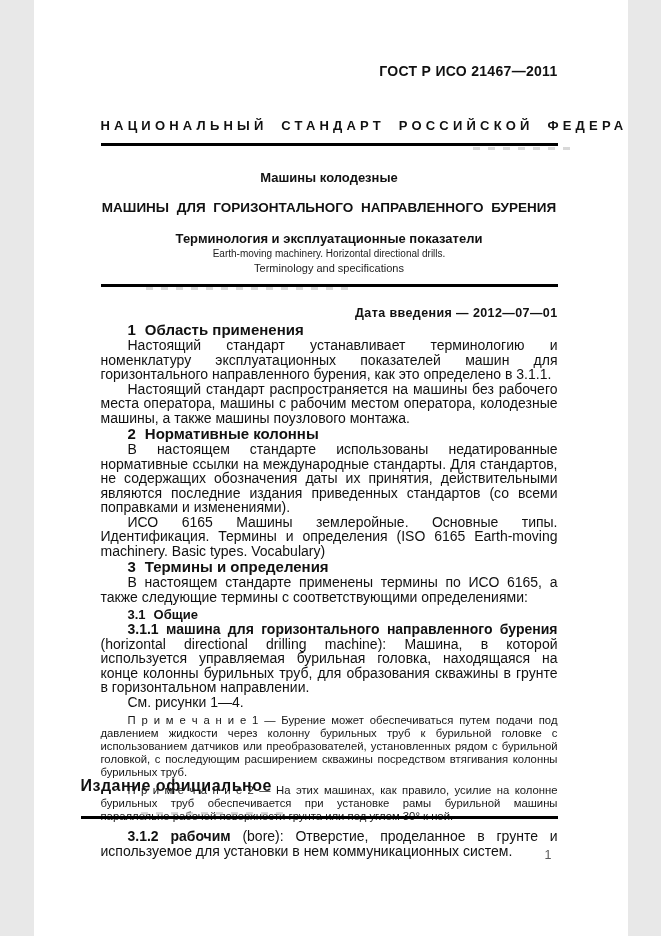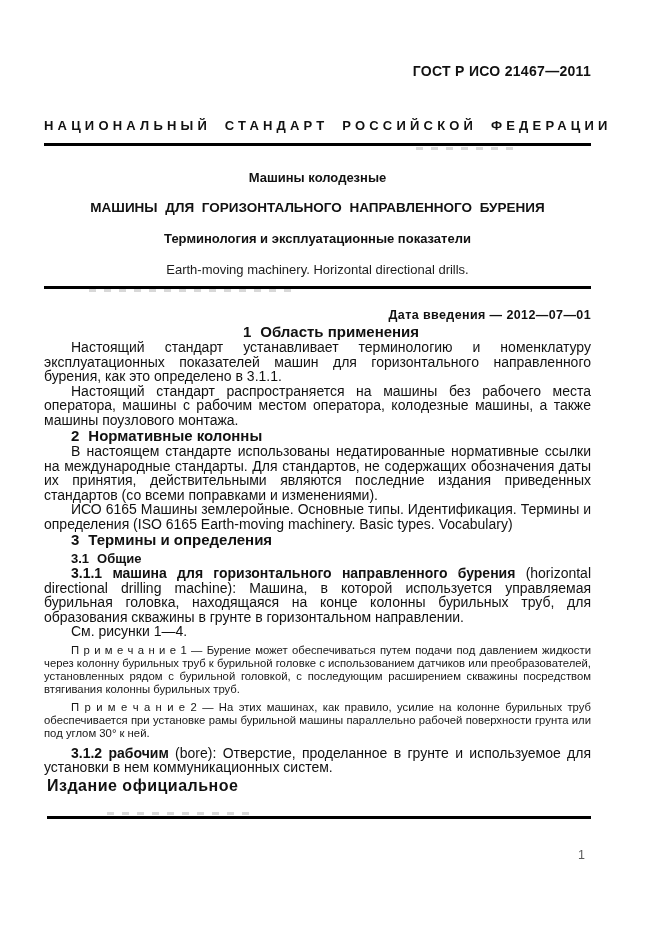--- a/index.html
+++ b/index.html
@@ -1,24 +1,24 @@
 <!DOCTYPE html>
 <html lang="ru"><head>
 <meta charset="utf-8">
 <style>
   html,body{margin:0;padding:0;background:#e8e8e8;}
   .page{
     position:relative;
-    width:661px;height:936px;
+    width:594px;height:936px;
     margin:0 auto;
     background:#ffffff;
     color:#111;
     font-family:"Liberation Sans","DejaVu Sans",sans-serif;
     box-sizing:border-box;
-    padding:63px 70px 0 44px;
+    padding:63px 70px 0 67px;
     overflow:hidden;
   }
   .doc-code{
     text-align:right;
     font-weight:bold;
     font-size:14px;
     line-height:17px;
     letter-spacing:.3px;
   }
   .nat-std{
@@ -39,38 +39,38 @@
     height:3px;
     background:repeating-linear-gradient(90deg,#b9b9b9 0 7px,transparent 7px 15px);
     opacity:.55;
   }
   .artifact-1{width:105px;margin-left:372px;margin-top:1px;}
   .artifact-2{width:205px;margin-left:45px;margin-top:0px;}
   .titles{text-align:center;}
   .title-group{margin-top:20px;font-weight:bold;font-size:13px;line-height:16px;}
   .title-main{margin-top:14px;font-weight:bold;font-size:13.5px;line-height:16px;word-spacing:4px;}
   .title-sub{margin-top:15px;font-weight:bold;font-size:13px;line-height:16px;}
-  .title-en{margin-top:16px;font-size:13px;line-height:14px;color:#1c1c1c;}
+  .title-en{font-size:10px;line-height:14px;color:#1c1c1c;}
   .title-en2{margin-top:0;font-size:11px;line-height:14px;color:#1c1c1c;}
   .date-line{
     margin-top:16px;
     text-align:right;
     font-weight:bold;
     font-size:12.5px;
     line-height:15px;
     letter-spacing:.4px;
   }
   h2.sec{
     font-size:15px;
     line-height:17px;
     font-weight:bold;
     margin:0;
     padding-left:27px;
   }
-  .sec-1{margin-top:26px;text-align:center;}
+  .sec-1{margin-top:26px;}
   .sec-2{margin-top:14px;}
   .sec-3{margin-top:12px;}
   .sec-num{margin-right:9px;}
   p.body{
     margin:0;
     font-size:14px;
     line-height:14.5px;
     text-align:justify;
     text-indent:27px;
   }
@@ -115,20 +115,21 @@
   <div class="nat-std">НАЦИОНАЛЬНЫЙ СТАНДАРТ РОССИЙСКОЙ ФЕДЕРАЦИИ</div>
 
   <div class="rule rule-1"></div>
   <div class="artifact artifact-1"></div>
 
   <div class="titles">
     <div class="title-group">Машины колодезные</div>
     <div class="title-main">МАШИНЫ ДЛЯ ГОРИЗОНТАЛЬНОГО НАПРАВЛЕННОГО БУРЕНИЯ</div>
     <div class="title-sub">Терминология и эксплуатационные показатели</div>
     <div class="title-en">Earth-moving machinery. Horizontal directional drills.</div>
+    <div class="title-en2">Terminology and specifications</div>
   </div>
 
   <div class="rule rule-2"></div>
   <div class="artifact artifact-2"></div>
 
   <div class="date-line">Дата введения — 2012—07—01</div>
 
   <section>
     <h2 class="sec sec-1"><span class="sec-num">1</span><span>Область применения</span></h2>
     <p class="body after-head">Настоящий стандарт устанавливает терминологию и номенклатуру эксплуатационных показателей машин для горизонтального направленного бурения, как это определено в 3.1.1.</p>
@@ -136,20 +137,21 @@
   </section>
 
   <section>
     <h2 class="sec sec-2"><span class="sec-num">2</span><span>Нормативные колонны</span></h2>
     <p class="body after-head">В настоящем стандарте использованы недатированные нормативные ссылки на международные стандарты. Для стандартов, не содержащих обозначения даты их принятия, действительными являются последние издания приведенных стандартов (со всеми поправками и изменениями).</p>
     <p class="body">ИСО 6165 Машины землеройные. Основные типы. Идентификация. Термины и определения (ISO 6165 Earth-moving machinery. Basic types. Vocabulary)</p>
   </section>
 
   <section>
     <h2 class="sec sec-3"><span class="sec-num">3</span><span>Термины и определения</span></h2>
+    <p class="body after-head">В настоящем стандарте применены термины по ИСО 6165, а также следующие термины с соответствующими определениями:</p>
 
     <div class="sub-head"><span class="sub-num">3.1</span><span>Общие</span></div>
 
     <p class="body"><span class="b">3.1.1</span>
       <span class="b">машина для горизонтального направленного бурения</span>
       <span>(horizontal directional drilling machine): Машина, в которой используется управляемая бурильная головка, находящаяся на конце колонны бурильных труб, для образования скважины в грунте в горизонтальном направлении.</span></p>
 
     <p class="body see-line">См. рисунки 1—4.</p>
 
     <p class="note">П р и м е ч а н и е  1 — Бурение может обеспечиваться путем подачи под давлением жидкости через колонну бурильных труб к бурильной головке с использованием датчиков или преобразователей, установленных рядом с бурильной головкой, с последующим расширением скважины посредством втягивания колонны бурильных труб.</p>

